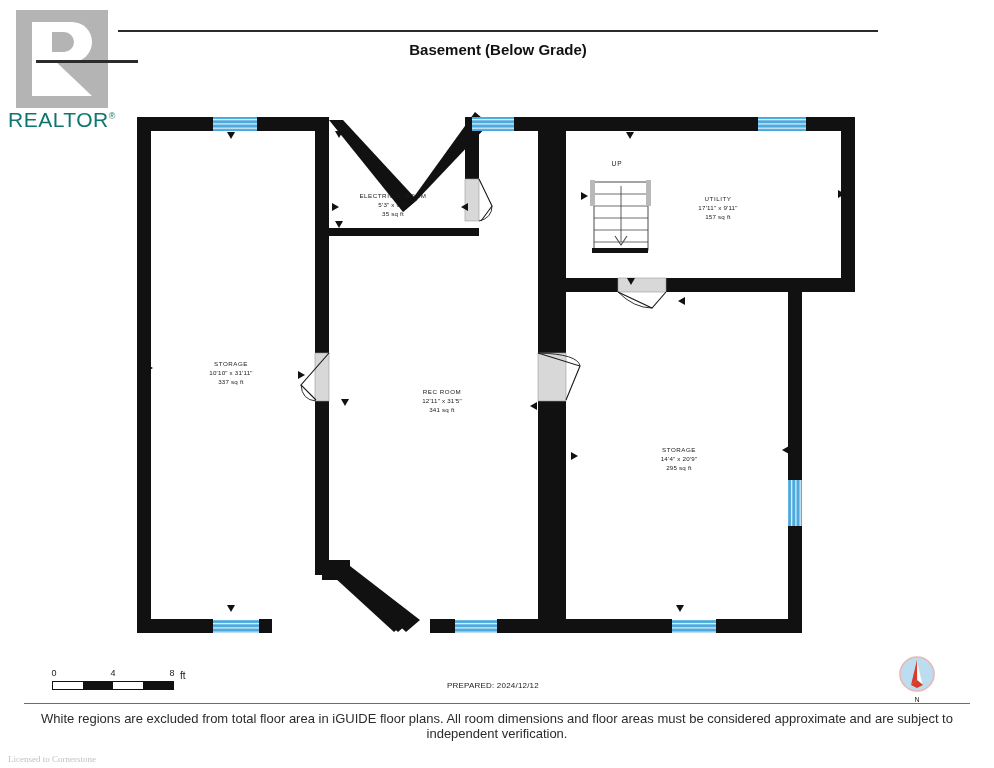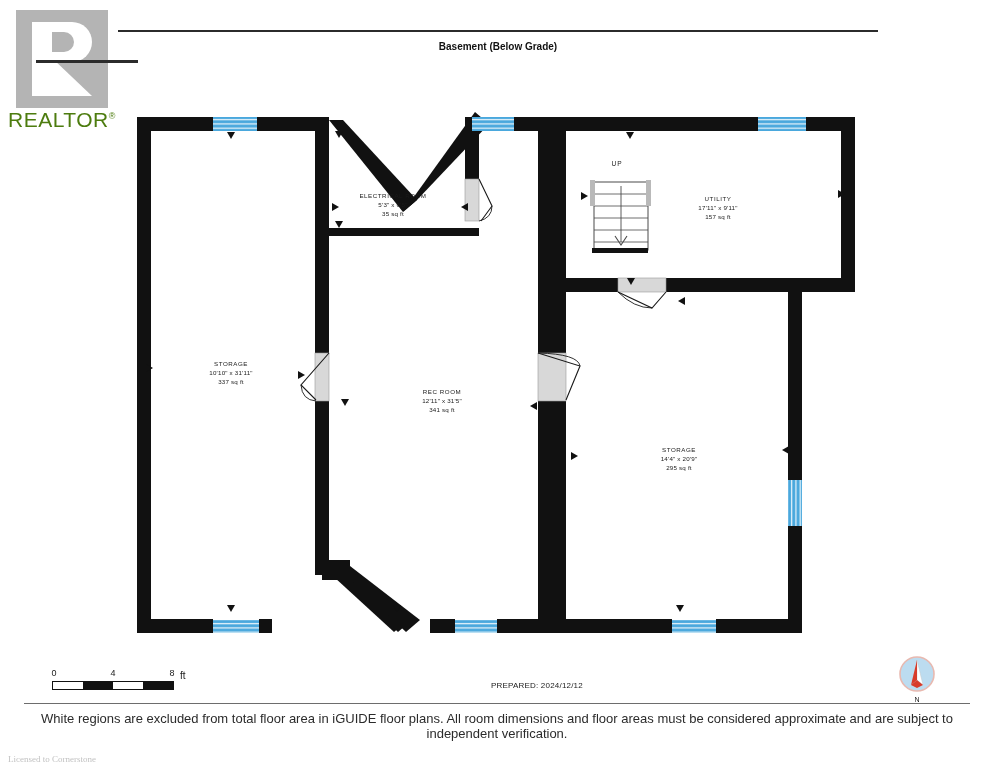--- a/index.html
+++ b/index.html
@@ -60,21 +60,21 @@
     left: 28px; top: 52px;
     width: 102px; height: 3px;
     background: #2b2b2b;
   }
   #realtor-logo .r-word {
     position: absolute;
     left: 0; top: 100px;
     width: 112px;
     font-size: 21px;
     letter-spacing: 0.5px;
-    color: #4d7c0f;
+    color: #0f766e;
     font-family: "Liberation Sans", sans-serif;
   }
   #realtor-logo .r-word sup {
     font-size: 9px;
     vertical-align: super;
   }
 
   
   #header-block {
     position: absolute;
@@ -96,21 +96,21 @@
     background: #2b2b2b;
   }
   #subheader {
     display: flex;
     justify-content: center;
     align-items: flex-start;
     padding-top: 8px;
     gap: 8px;
   }
   #level-name {
-    font-size: 10px;
+    font-size: 15px;
     font-weight: bold;
     color: #111111;
     white-space: nowrap;
     padding-top: 1px;
   }
   #areas { font-size: 9.5px; color: #111111; line-height: 1.75; }
 
   
   #floorplan {
     position: absolute;
@@ -163,21 +163,20 @@
     color: #1a1a1a;
   }
 
   
   #prepared {
     position: absolute;
     left: 447px; top: 681px;
     font-size: 8px;
     color: #1a1a1a;
     letter-spacing: 0.2px;
-    margin-left: 44px;
   }
 
   
   #compass { position: absolute; left: 898px; top: 655px; width: 44px; height: 52px; }
   #compass .c-label {
     position: absolute;
     left: 0; top: 41px; width: 38px;
     text-align: center;
     font-size: 7px;
     color: #1a1a1a;

